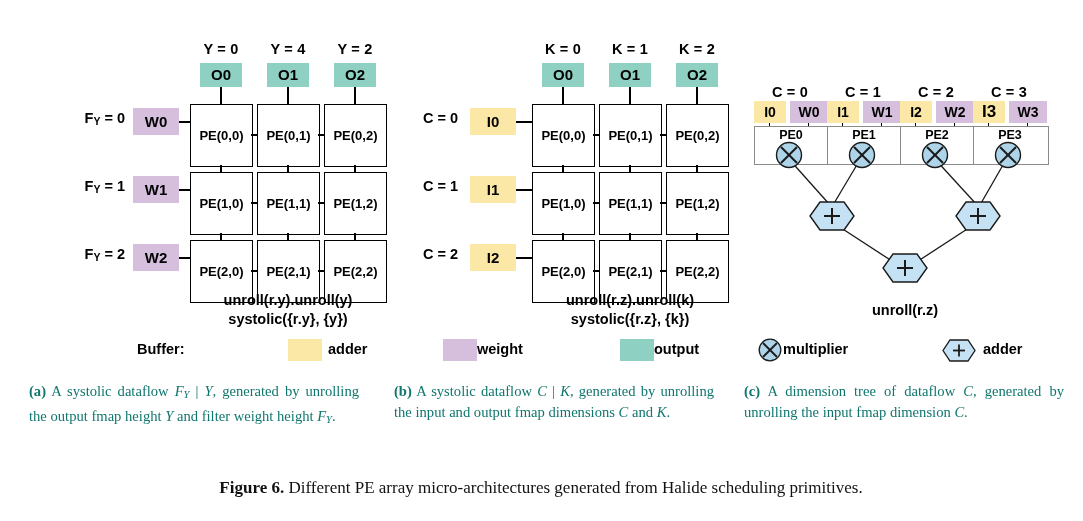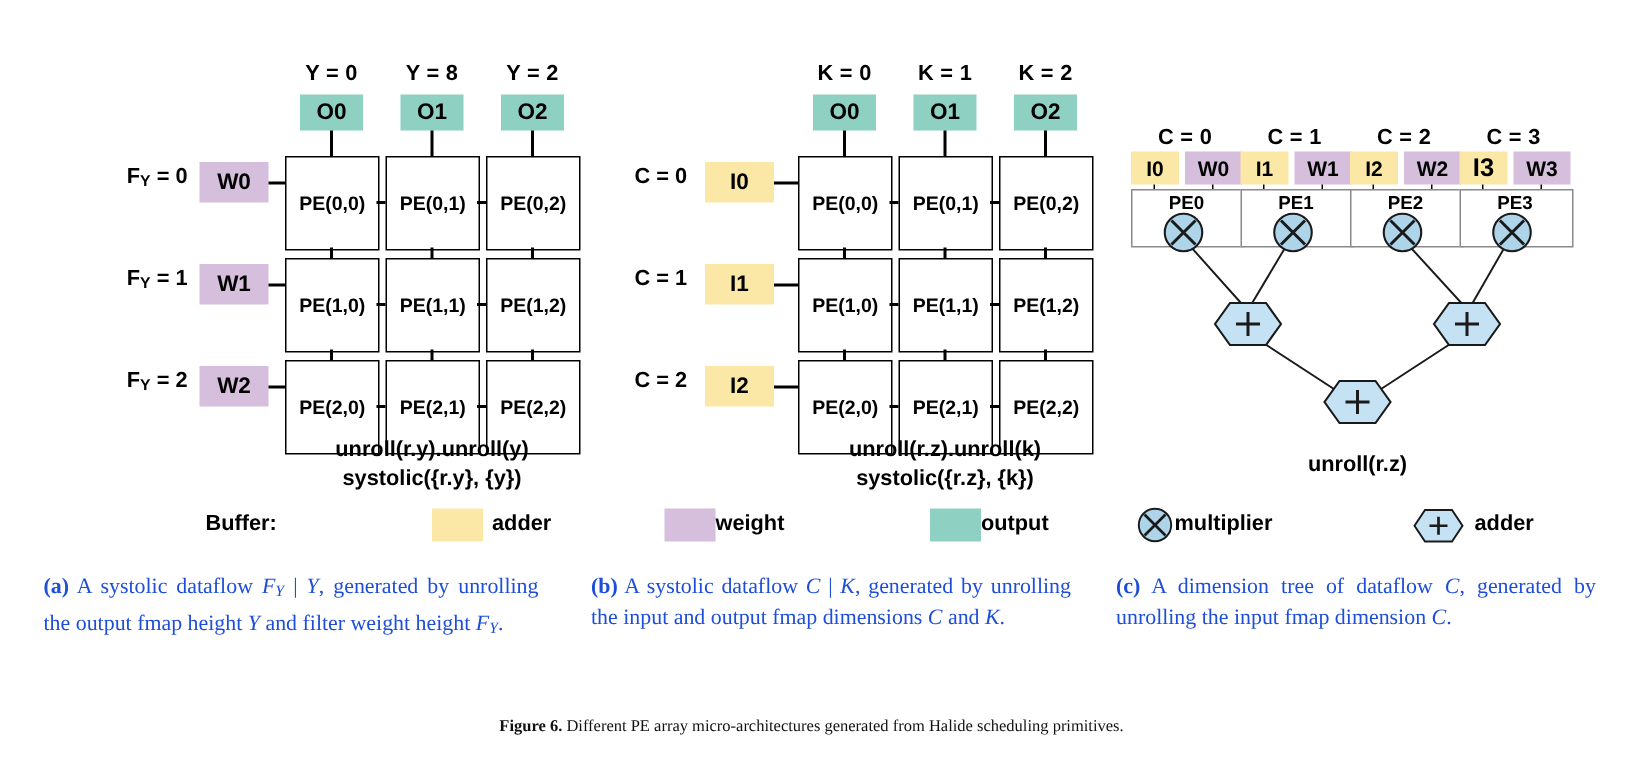--- a/index.html
+++ b/index.html
@@ -58,42 +58,42 @@
   
   .legend-label{font-size:14.5px;font-weight:600;white-space:nowrap;}
   .sw{width:34px;height:22px;}
   .sw-in{background:#fbe8a6;}
   .sw-w{background:#d6bedd;}
   .sw-out{background:#8ed0c1;}
 
   
   .subcap{
     position:absolute;font-family:"Liberation Serif", serif;
-    font-size:14.6px;line-height:20.5px;color:#1d4ed8;
+    font-size:14.6px;line-height:20.5px;color:#0f766e;
     text-align:justify;text-justify:inter-word;
   }
   .subcap b{font-weight:700;}
   .subcap i{font-style:italic;}
   .subcap sub{font-size:10.5px;vertical-align:-2px;font-style:italic;}
   .maincap{
     position:absolute;left:96px;top:478px;width:890px;
-    font-family:"Liberation Serif", serif;font-size:11px;color:#111;
+    font-family:"Liberation Serif", serif;font-size:17px;color:#111;
     text-align:center;white-space:nowrap;
   }
   .maincap b{font-weight:700;}
 </style>
 </head>
 <body>
 
 <div class="fig">
 
   <div class="abs" style="left:0;top:0;width:390px;height:335px;">
 
     <div class="abs colhdr" style="left:185px;top:41px;width:72px;">Y = 0</div>
-    <div class="abs colhdr" style="left:252px;top:41px;width:72px;">Y = 8</div>
+    <div class="abs colhdr" style="left:252px;top:41px;width:72px;">Y = 4</div>
     <div class="abs colhdr" style="left:319px;top:41px;width:72px;">Y = 2</div>
 
     <div class="abs chip chip-out" style="left:200px;top:63px;width:42px;height:24px;">O0</div>
     <div class="abs chip chip-out" style="left:267px;top:63px;width:42px;height:24px;">O1</div>
     <div class="abs chip chip-out" style="left:334px;top:63px;width:42px;height:24px;">O2</div>
 
     <div class="wire wire-v" style="left:220px;top:87px;height:17px;"></div>
     <div class="wire wire-v" style="left:287px;top:87px;height:17px;"></div>
     <div class="wire wire-v" style="left:354px;top:87px;height:17px;"></div>
 

